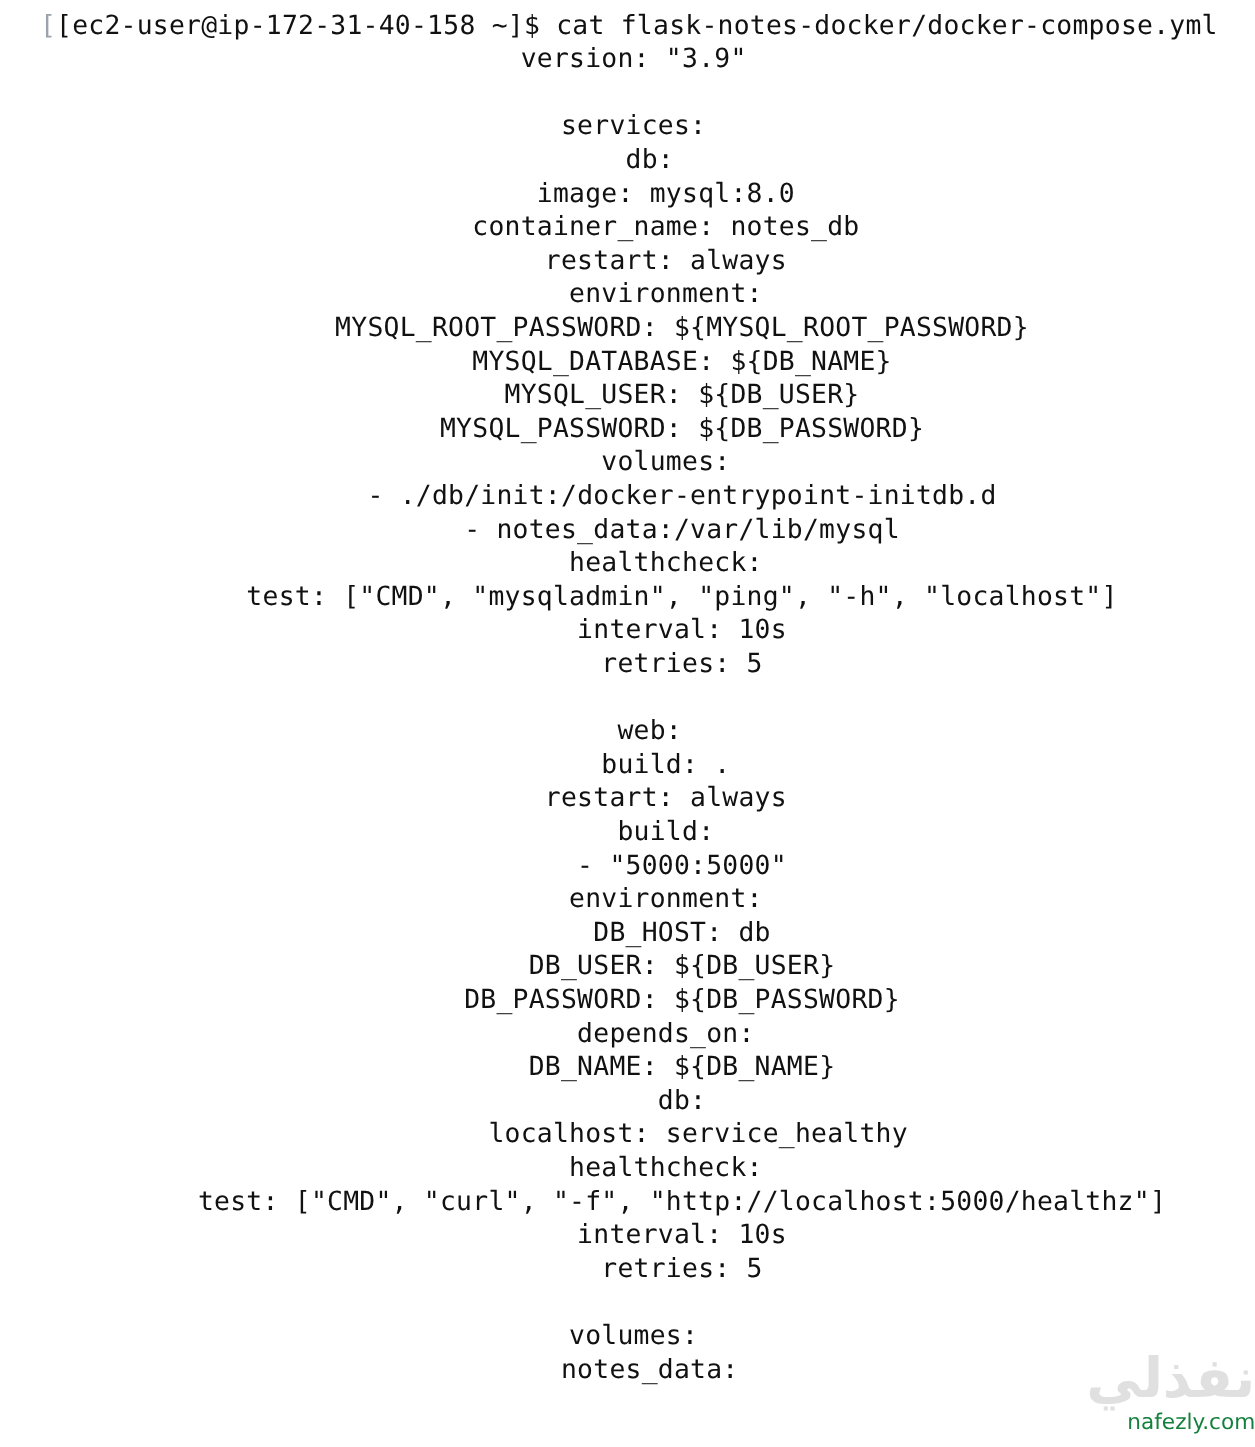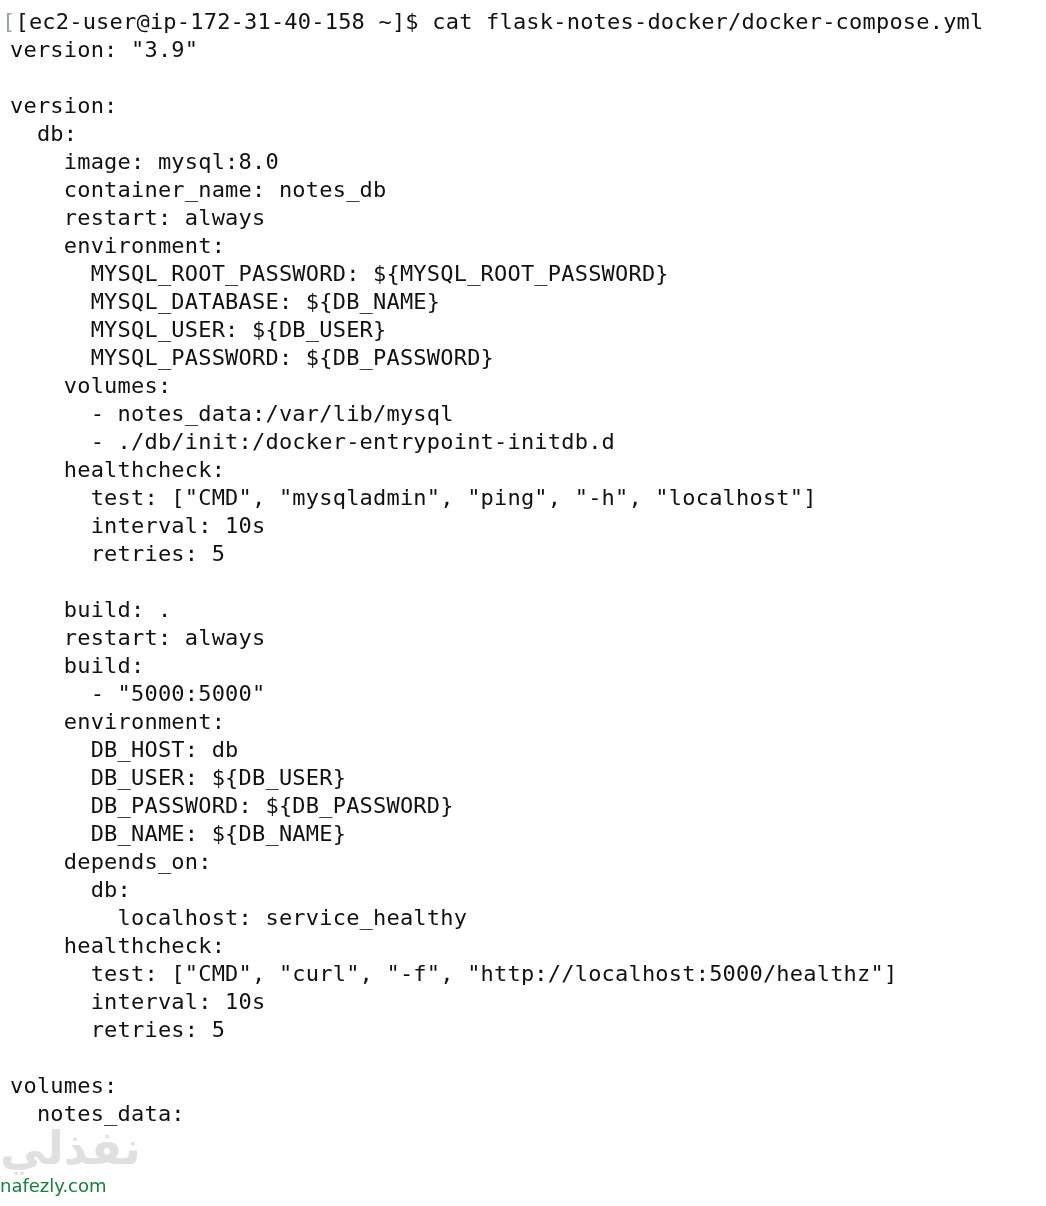--- a/index.html
+++ b/index.html
@@ -21,33 +21,34 @@
     font-family: "DejaVu Sans Mono", "Liberation Mono", monospace;
     font-size: 22px;
     line-height: 28px;
     color: #111111;
     letter-spacing: 0.2px;
   }
   .line {
     white-space: pre;
     min-height: 28px;
     height: 28px;
+    text-align: center;
   }
   .prompt-line { white-space: pre; }
   .wrap {
     color: #9aa3ab;
     margin-left: -8px;
     display: inline-block;
   }
   .watermark {
     position: absolute;
     top: 1122px;
     left: 0;
     width: 1046px;
-    text-align: left;
+    text-align: right;
     pointer-events: none;
     color: #e0e0e0;
     font-family: "DejaVu Sans", "Liberation Sans", sans-serif;
   }
   .wm-logo {
     font-size: 46px;
     font-weight: bold;
     line-height: 52px;
     direction: rtl;
   }
@@ -58,48 +59,49 @@
   }
 </style>
 </head>
 <body>
 
 <div class="terminal">
   <div class="line prompt-line"><span class="wrap">[</span><span>[ec2-user@ip-172-31-40-158 ~]$</span><span> cat flask-notes-docker/docker-compose.yml</span></div>
   <div class="file-output">
       <div class="line">version: "3.9"</div>
       <div class="line"></div>
-      <div class="line">version:</div>
+      <div class="line">services:</div>
       <div class="line">  db:</div>
       <div class="line">    image: mysql:8.0</div>
       <div class="line">    container_name: notes_db</div>
       <div class="line">    restart: always</div>
       <div class="line">    environment:</div>
       <div class="line">      MYSQL_ROOT_PASSWORD: ${MYSQL_ROOT_PASSWORD}</div>
       <div class="line">      MYSQL_DATABASE: ${DB_NAME}</div>
       <div class="line">      MYSQL_USER: ${DB_USER}</div>
       <div class="line">      MYSQL_PASSWORD: ${DB_PASSWORD}</div>
       <div class="line">    volumes:</div>
+      <div class="line">      - ./db/init:/docker-entrypoint-initdb.d</div>
       <div class="line">      - notes_data:/var/lib/mysql</div>
-      <div class="line">      - ./db/init:/docker-entrypoint-initdb.d</div>
       <div class="line">    healthcheck:</div>
       <div class="line">      test: ["CMD", "mysqladmin", "ping", "-h", "localhost"]</div>
       <div class="line">      interval: 10s</div>
       <div class="line">      retries: 5</div>
       <div class="line"></div>
+      <div class="line">  web:</div>
       <div class="line">    build: .</div>
       <div class="line">    restart: always</div>
       <div class="line">    build:</div>
       <div class="line">      - "5000:5000"</div>
       <div class="line">    environment:</div>
       <div class="line">      DB_HOST: db</div>
       <div class="line">      DB_USER: ${DB_USER}</div>
       <div class="line">      DB_PASSWORD: ${DB_PASSWORD}</div>
+      <div class="line">    depends_on:</div>
       <div class="line">      DB_NAME: ${DB_NAME}</div>
-      <div class="line">    depends_on:</div>
       <div class="line">      db:</div>
       <div class="line">        localhost: service_healthy</div>
       <div class="line">    healthcheck:</div>
       <div class="line">      test: ["CMD", "curl", "-f", "http://localhost:5000/healthz"]</div>
       <div class="line">      interval: 10s</div>
       <div class="line">      retries: 5</div>
       <div class="line"></div>
       <div class="line">volumes:</div>
       <div class="line">  notes_data:</div>
     </div>

